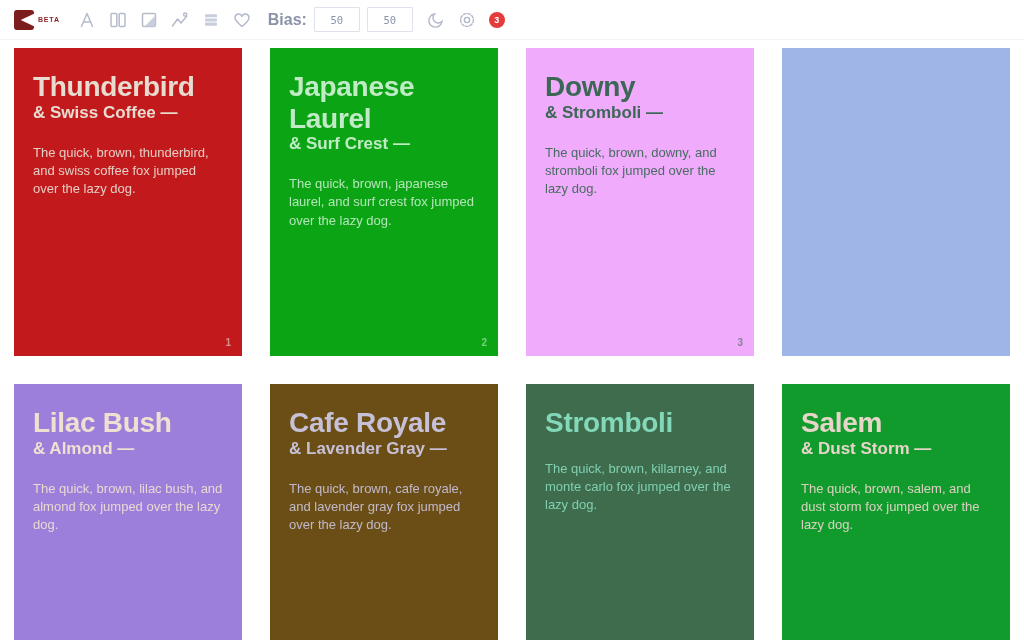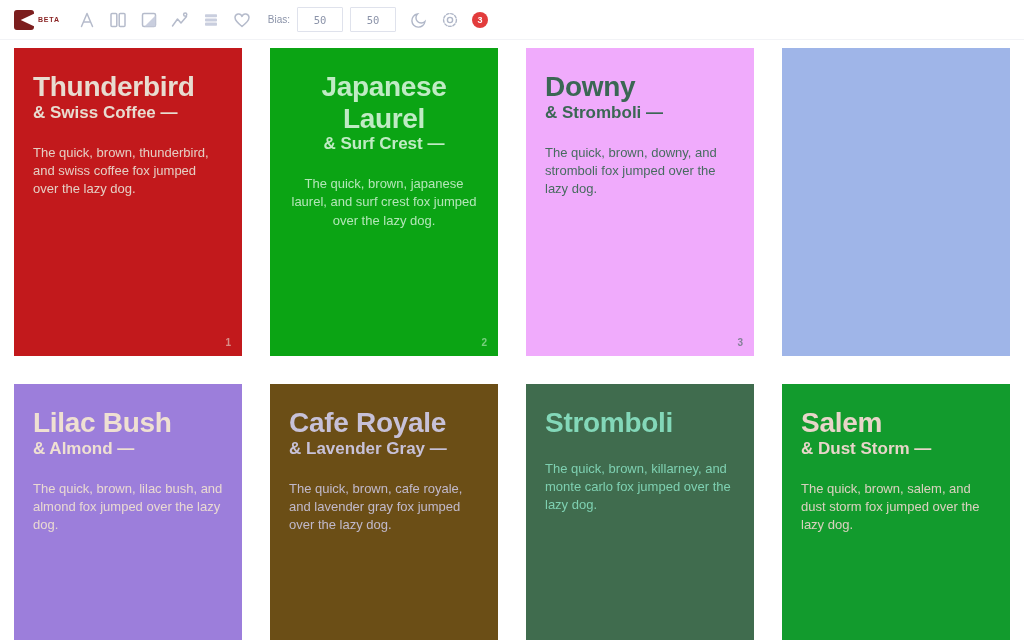--- a/index.html
+++ b/index.html
@@ -50,21 +50,21 @@
     background: #fff;
   }
   .search-input::placeholder { color: #a9b1c7; }
   .info-icon {
     position: absolute; right: 8px; top: 50%; transform: translateY(-50%);
     width: 15px; height: 15px; cursor: pointer;
   }
   .info-icon svg { width: 15px; height: 15px; stroke: #b5bbcb; fill: none; stroke-width: 1.3; }
 
   .bias-group { display: flex; align-items: center; gap: 7px; margin-right: 14px; }
-  .bias-label { font-size: 10px; color: #8b93a9; }
+  .bias-label { font-size: 16px; color: #8b93a9; font-weight: bold; }
   .bias-input {
     width: 46px; height: 25px;
     border: 1px solid #dfe2ec; border-radius: 1px;
     text-align: center;
     font-family: "DejaVu Sans Mono", monospace;
     font-size: 10.5px; color: #8b93a9;
     outline: none; background: #fff;
   }
 
   .right-icons { display: flex; align-items: center; gap: 13px; }
@@ -192,21 +192,21 @@
   </div>
 </header>
 
 <main class="grid">
   <div class="card" style="background: rgb(194, 25, 28); color: rgb(232, 220, 208);">
     <div class="card-title">Thunderbird</div>
     <div class="card-subtitle">&amp; Swiss Coffee —</div>
     <div class="card-body">The quick, brown, thunderbird, and swiss coffee fox jumped over the lazy dog.</div>
     <div class="card-number">1</div>
   </div>
-  <div class="card" style="background: rgb(11, 164, 20); color: rgb(192, 235, 196); text-align: center;">
+  <div class="card" style="background: rgb(11, 164, 20); color: rgb(192, 235, 196);">
     <div class="card-title">Japanese Laurel</div>
     <div class="card-subtitle">&amp; Surf Crest —</div>
     <div class="card-body">The quick, brown, japanese laurel, and surf crest fox jumped over the lazy dog.</div>
     <div class="card-number">2</div>
   </div>
   <div class="card" style="background: #f0abfc; color: rgb(59, 103, 84);">
     <div class="card-title">Downy</div>
     <div class="card-subtitle">&amp; Stromboli —</div>
     <div class="card-body">The quick, brown, downy, and stromboli fox jumped over the lazy dog.</div>
     <div class="card-number">3</div>

